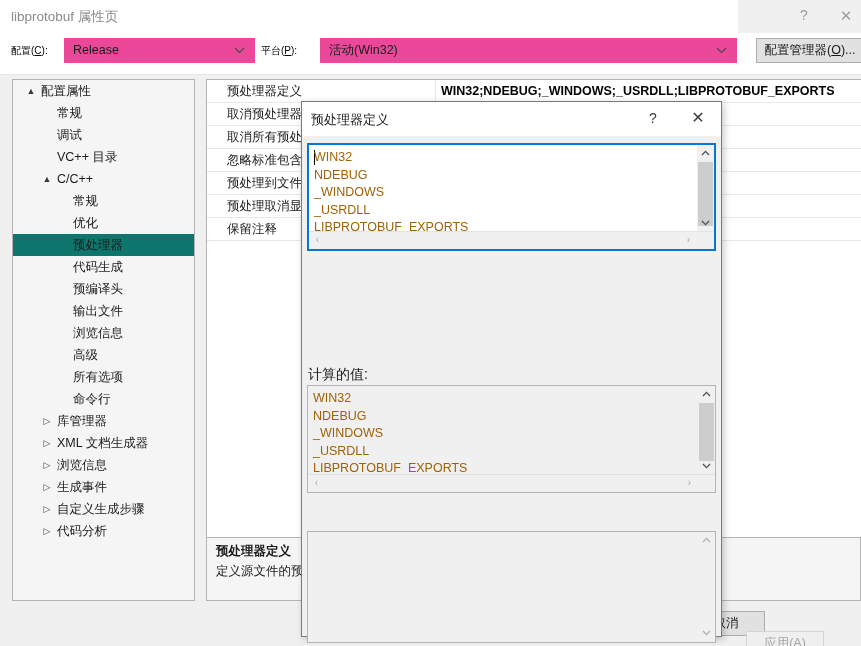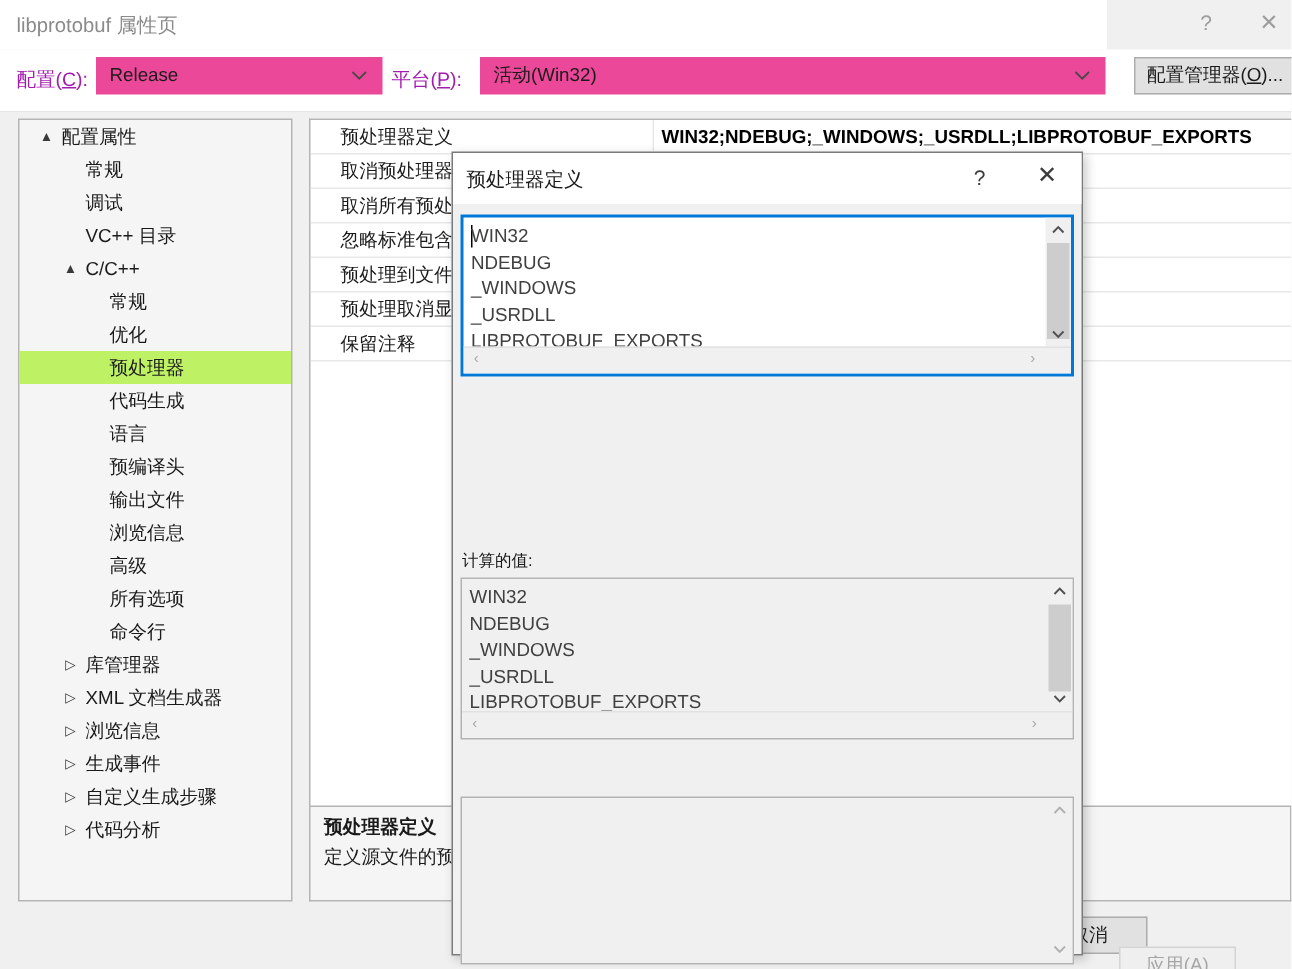--- a/index.html
+++ b/index.html
@@ -56,22 +56,22 @@
   #config-row {
     position: absolute;
     left: 0; top: 33px;
     width: 861px; height: 41px;
     background: #ffffff;
     border-bottom: 1px solid #e6e6e6;
   }
   .cfg-label {
     position: absolute;
     top: 11px;
-    font-size: 13px;
-    color: #a21caf;
+    font-size: 10px;
+    color: #000000;
   }
   #cfg-label-config { left: 11px; }
   #cfg-label-platform { left: 261px; }
 
   .combo {
     position: absolute;
     top: 5px;
     height: 25px;
     background: #ec4899;
     border: none;
@@ -122,21 +122,21 @@
   }
   .tree-item {
     position: relative;
     height: 22px;
     line-height: 22px;
     font-size: 12.5px;
     white-space: nowrap;
     color: #1a1a1a;
   }
   .tree-item.selected {
-    background: #bef264;
+    background: #0f766e;
   }
   .tree-item .t-label {
     position: absolute;
     top: 0;
   }
   .tree-item .t-arrow {
     position: absolute;
     top: 0;
     width: 12px;
     text-align: center;
@@ -278,21 +278,21 @@
   .editbox.focused { border: 2px solid #0078d7; }
   .editbox.readonly {
     background: #f0f0f0;
     border: 1px solid #b4b4b4;
   }
   .eb-lines {
     position: absolute;
     left: 5px; top: 4px;
     font-size: 12.5px;
     line-height: 17.5px;
-    color: #404040;
+    color: #a16207;
     white-space: nowrap;
   }
   .eb-lines div { height: 17.5px; }
   .caret {
     position: absolute;
     left: 5px; top: 5px;
     width: 1px; height: 15px;
     background: #000;
   }
   
@@ -334,21 +334,21 @@
     text-align: center;
     line-height: 16px;
     color: #a9a9a9;
     font-size: 10px;
   }
   .hscroll .arrow.left { left: 0; }
   .hscroll .arrow.right { right: 17px; }
 
   .section-label {
     position: absolute;
-    font-size: 11px;
+    font-size: 14px;
     color: #1a1a1a;
   }
 
   
   #inherit-check-row {
     position: absolute;
     left: 9px; top: 554px;
     height: 18px;
   }
   .u { text-decoration: underline; }
@@ -417,24 +417,20 @@
         <span class="t-arrow"></span>
         <span class="t-label">优化</span>
       </div>
       <div class="tree-item d3 selected">
         <span class="t-arrow"></span>
         <span class="t-label">预处理器</span>
       </div>
       <div class="tree-item d3">
         <span class="t-arrow"></span>
         <span class="t-label">代码生成</span>
-      </div>
-      <div class="tree-item d3">
-        <span class="t-arrow"></span>
-        <span class="t-label">语言</span>
       </div>
       <div class="tree-item d3">
         <span class="t-arrow"></span>
         <span class="t-label">预编译头</span>
       </div>
       <div class="tree-item d3">
         <span class="t-arrow"></span>
         <span class="t-label">输出文件</span>
       </div>
       <div class="tree-item d3">

